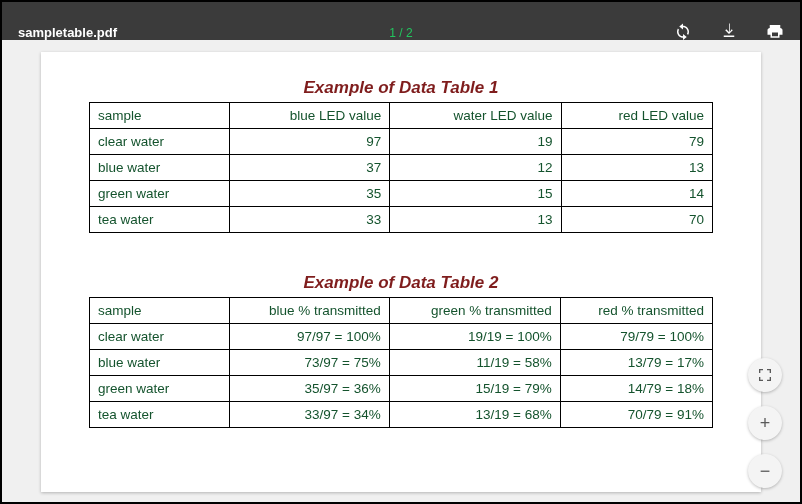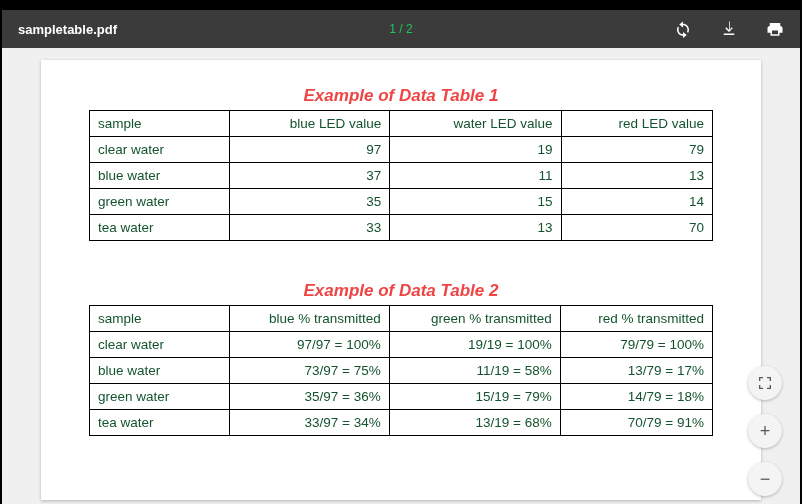--- a/index.html
+++ b/index.html
@@ -5,24 +5,23 @@
   * { box-sizing: border-box; margin: 0; padding: 0; }
   html, body { width: 802px; height: 504px; overflow: hidden; font-family: Arial, Helvetica, sans-serif; }
   body { background: #000; padding: 2px; }
   .app { width: 798px; height: 500px; background: #fff; position: relative; }
 
   .toolbar {
     height: 38px;
     background: #3b3b3b;
     color: #fff;
     display: flex;
-    align-items: center;
+    align-items: flex-end;
     padding: 0 16px;
     position: relative;
-    margin-top: 8px;
   }
   .file-name { font-weight: bold; font-size: 13px; }
   .page-ind {
     position: absolute;
     left: 50%;
     transform: translateX(-50%);
     font-size: 12px;
     color: #22c55e;
   }
   .tb-right { margin-left: auto; display: flex; gap: 28px; align-items: center; }
@@ -40,21 +39,21 @@
     width: 720px;
     min-height: 440px;
     background: #fff;
     margin: 0 auto;
     box-shadow: 0 1px 3px rgba(0,0,0,0.25);
     padding: 26px 48px 30px 48px;
   }
 
   .tbl-title {
     text-align: center;
-    color: #ef4444;
+    color: #7f1d1d;
     font-style: italic;
     font-weight: bold;
     font-size: 17px;
     margin-bottom: 4px;
   }
   table.data {
     border-collapse: collapse;
     width: 100%;
     font-size: 13.5px;
     color: #14532d;
@@ -132,21 +131,21 @@
         </tr>
         <tr>
           <td class="rh">clear water</td>
           <td class="cv">97</td>
           <td class="cv">19</td>
           <td class="cv">79</td>
         </tr>
         <tr>
           <td class="rh">blue water</td>
           <td class="cv">37</td>
-          <td class="cv">11</td>
+          <td class="cv">12</td>
           <td class="cv">13</td>
         </tr>
         <tr>
           <td class="rh">green water</td>
           <td class="cv">35</td>
           <td class="cv">15</td>
           <td class="cv">14</td>
         </tr>
         <tr>
           <td class="rh">tea water</td>

